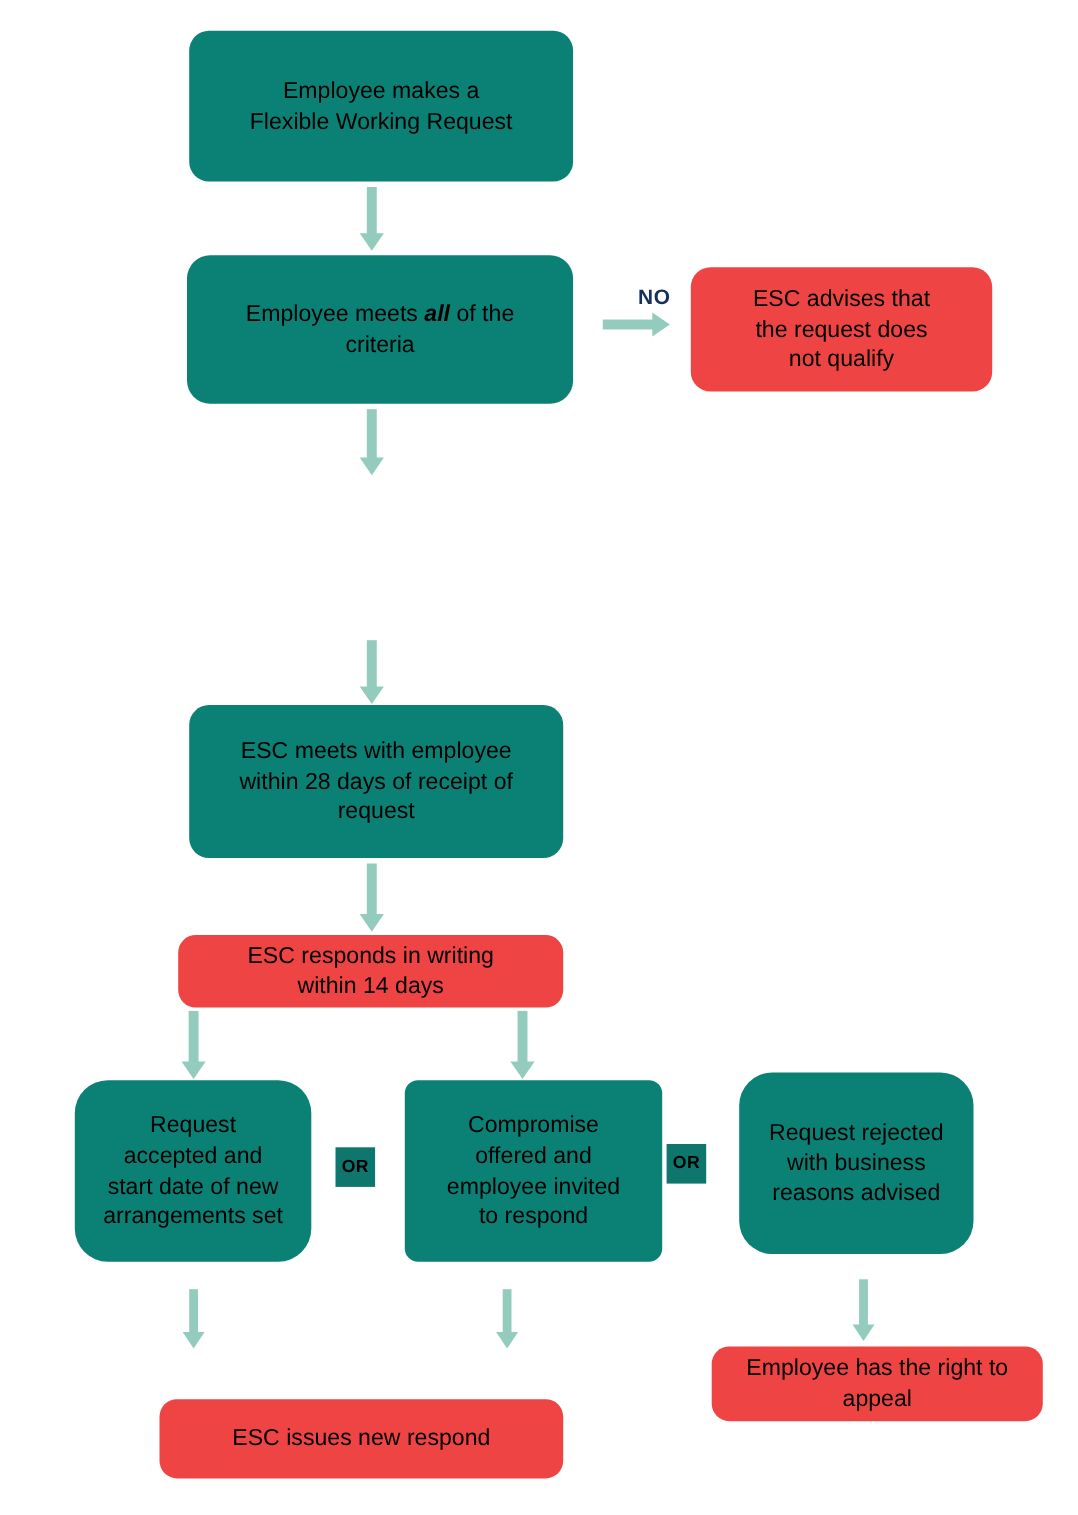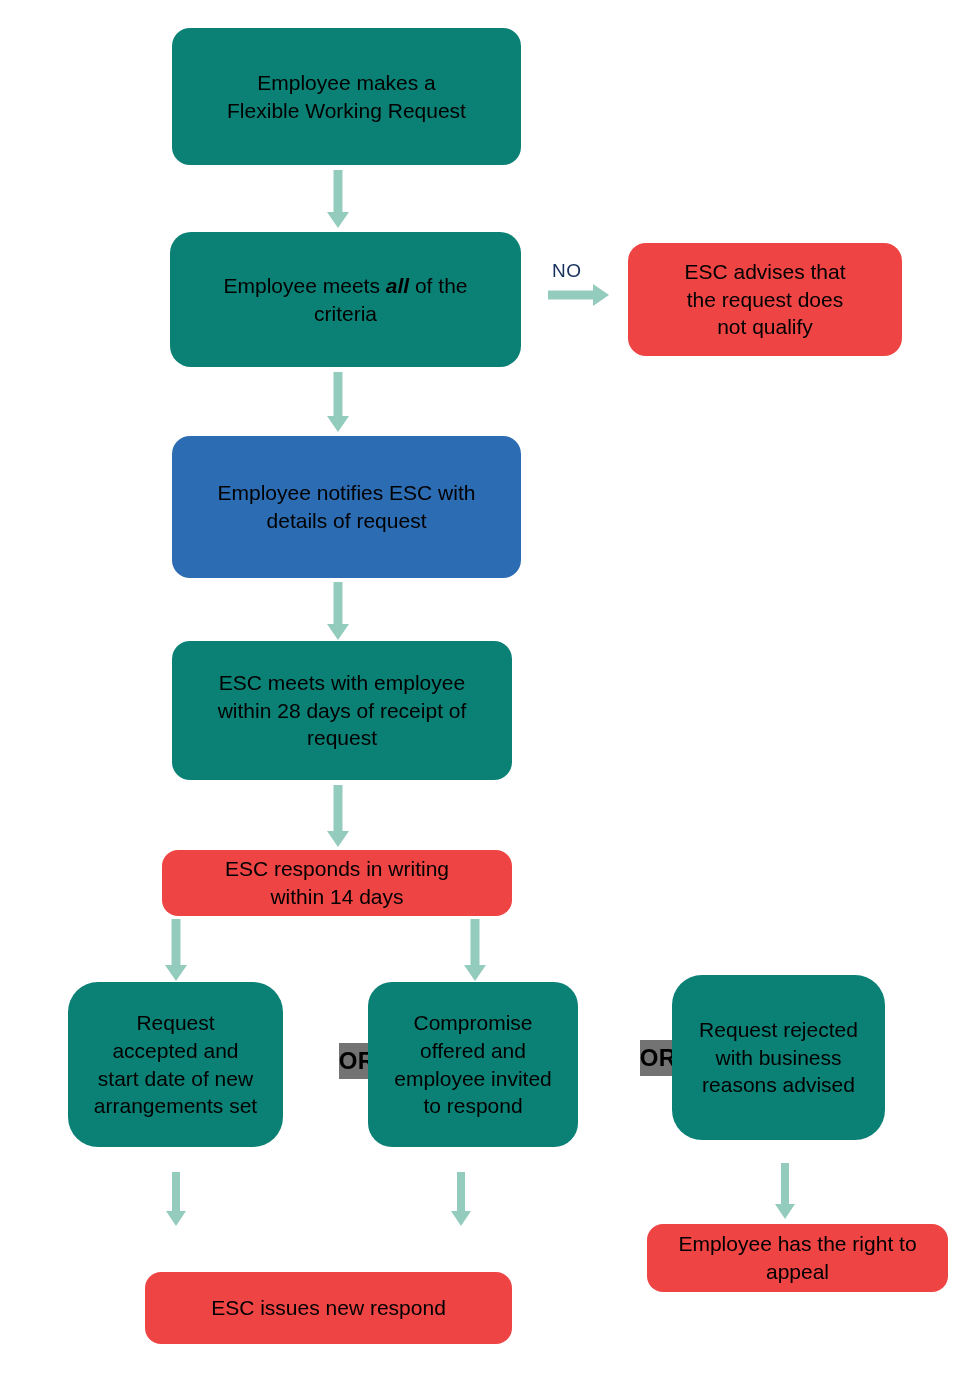--- a/index.html
+++ b/index.html
@@ -84,35 +84,35 @@
     height: 0;
     border-top: 11px solid transparent;
     border-bottom: 11px solid transparent;
     border-left: 16px solid #93cbbd;
   }
 
   
   .label-no {
     position: absolute;
     color: #16305c;
-    font-weight: normal;
+    font-weight: bold;
     font-size: 19px;
     letter-spacing: 0.5px;
+    margin-left: 28px;
   }
   .label-or {
     position: absolute;
-    background: #737373;
+    background: #0f766e;
     color: #000000;
     font-weight: bold;
-    font-size: 24px;
+    font-size: 16px;
     display: flex;
     align-items: center;
     justify-content: center;
     letter-spacing: 0.3px;
-    margin-left: 34px;
   }
 </style>
 </head>
 <body>
 
 <div id="canvas">
 
   <div class="node teal" style="left:172px; top:28px; width:349px; height:137px;">
     <span class="txt">
       <span>Employee makes a</span><br>
@@ -145,26 +145,20 @@
       <span>the request does</span><br>
       <span>not qualify</span>
     </span>
   </div>
 
   <div class="arrow-v" style="left:323px; top:372px; width:30px; height:60px;">
     <span class="shaft" style="height:46px;"></span>
     <span class="head"></span>
   </div>
 
-  <div class="node blue" style="left:172px; top:436px; width:349px; height:142px;">
-    <span class="txt">
-      <span>Employee notifies ESC with</span><br>
-      <span>details of request</span>
-    </span>
-  </div>
 
   <div class="arrow-v" style="left:323px; top:582px; width:30px; height:58px;">
     <span class="shaft" style="height:44px;"></span>
     <span class="head"></span>
   </div>
 
   <div class="node teal" style="left:172px; top:641px; width:340px; height:139px;">
     <span class="txt">
       <span>ESC meets with employee</span><br>
       <span>within 28 days of receipt of</span><br>
@@ -198,21 +192,21 @@
     <span class="txt">
       <span>Request</span><br>
       <span>accepted and</span><br>
       <span>start date of new</span><br>
       <span>arrangements set</span>
     </span>
   </div>
 
   <div class="label-or" style="left:305px; top:1043px; width:36px; height:36px;">OR</div>
 
-  <div class="node teal" style="left:368px; top:982px; width:210px; height:165px; border-radius:24px;">
+  <div class="node teal" style="left:368px; top:982px; width:234px; height:165px; border-radius:12px;">
     <span class="txt">
       <span>Compromise</span><br>
       <span>offered and</span><br>
       <span>employee invited</span><br>
       <span>to respond</span>
     </span>
   </div>
 
   <div class="label-or" style="left:606px; top:1040px; width:36px; height:36px;">OR</div>
 

